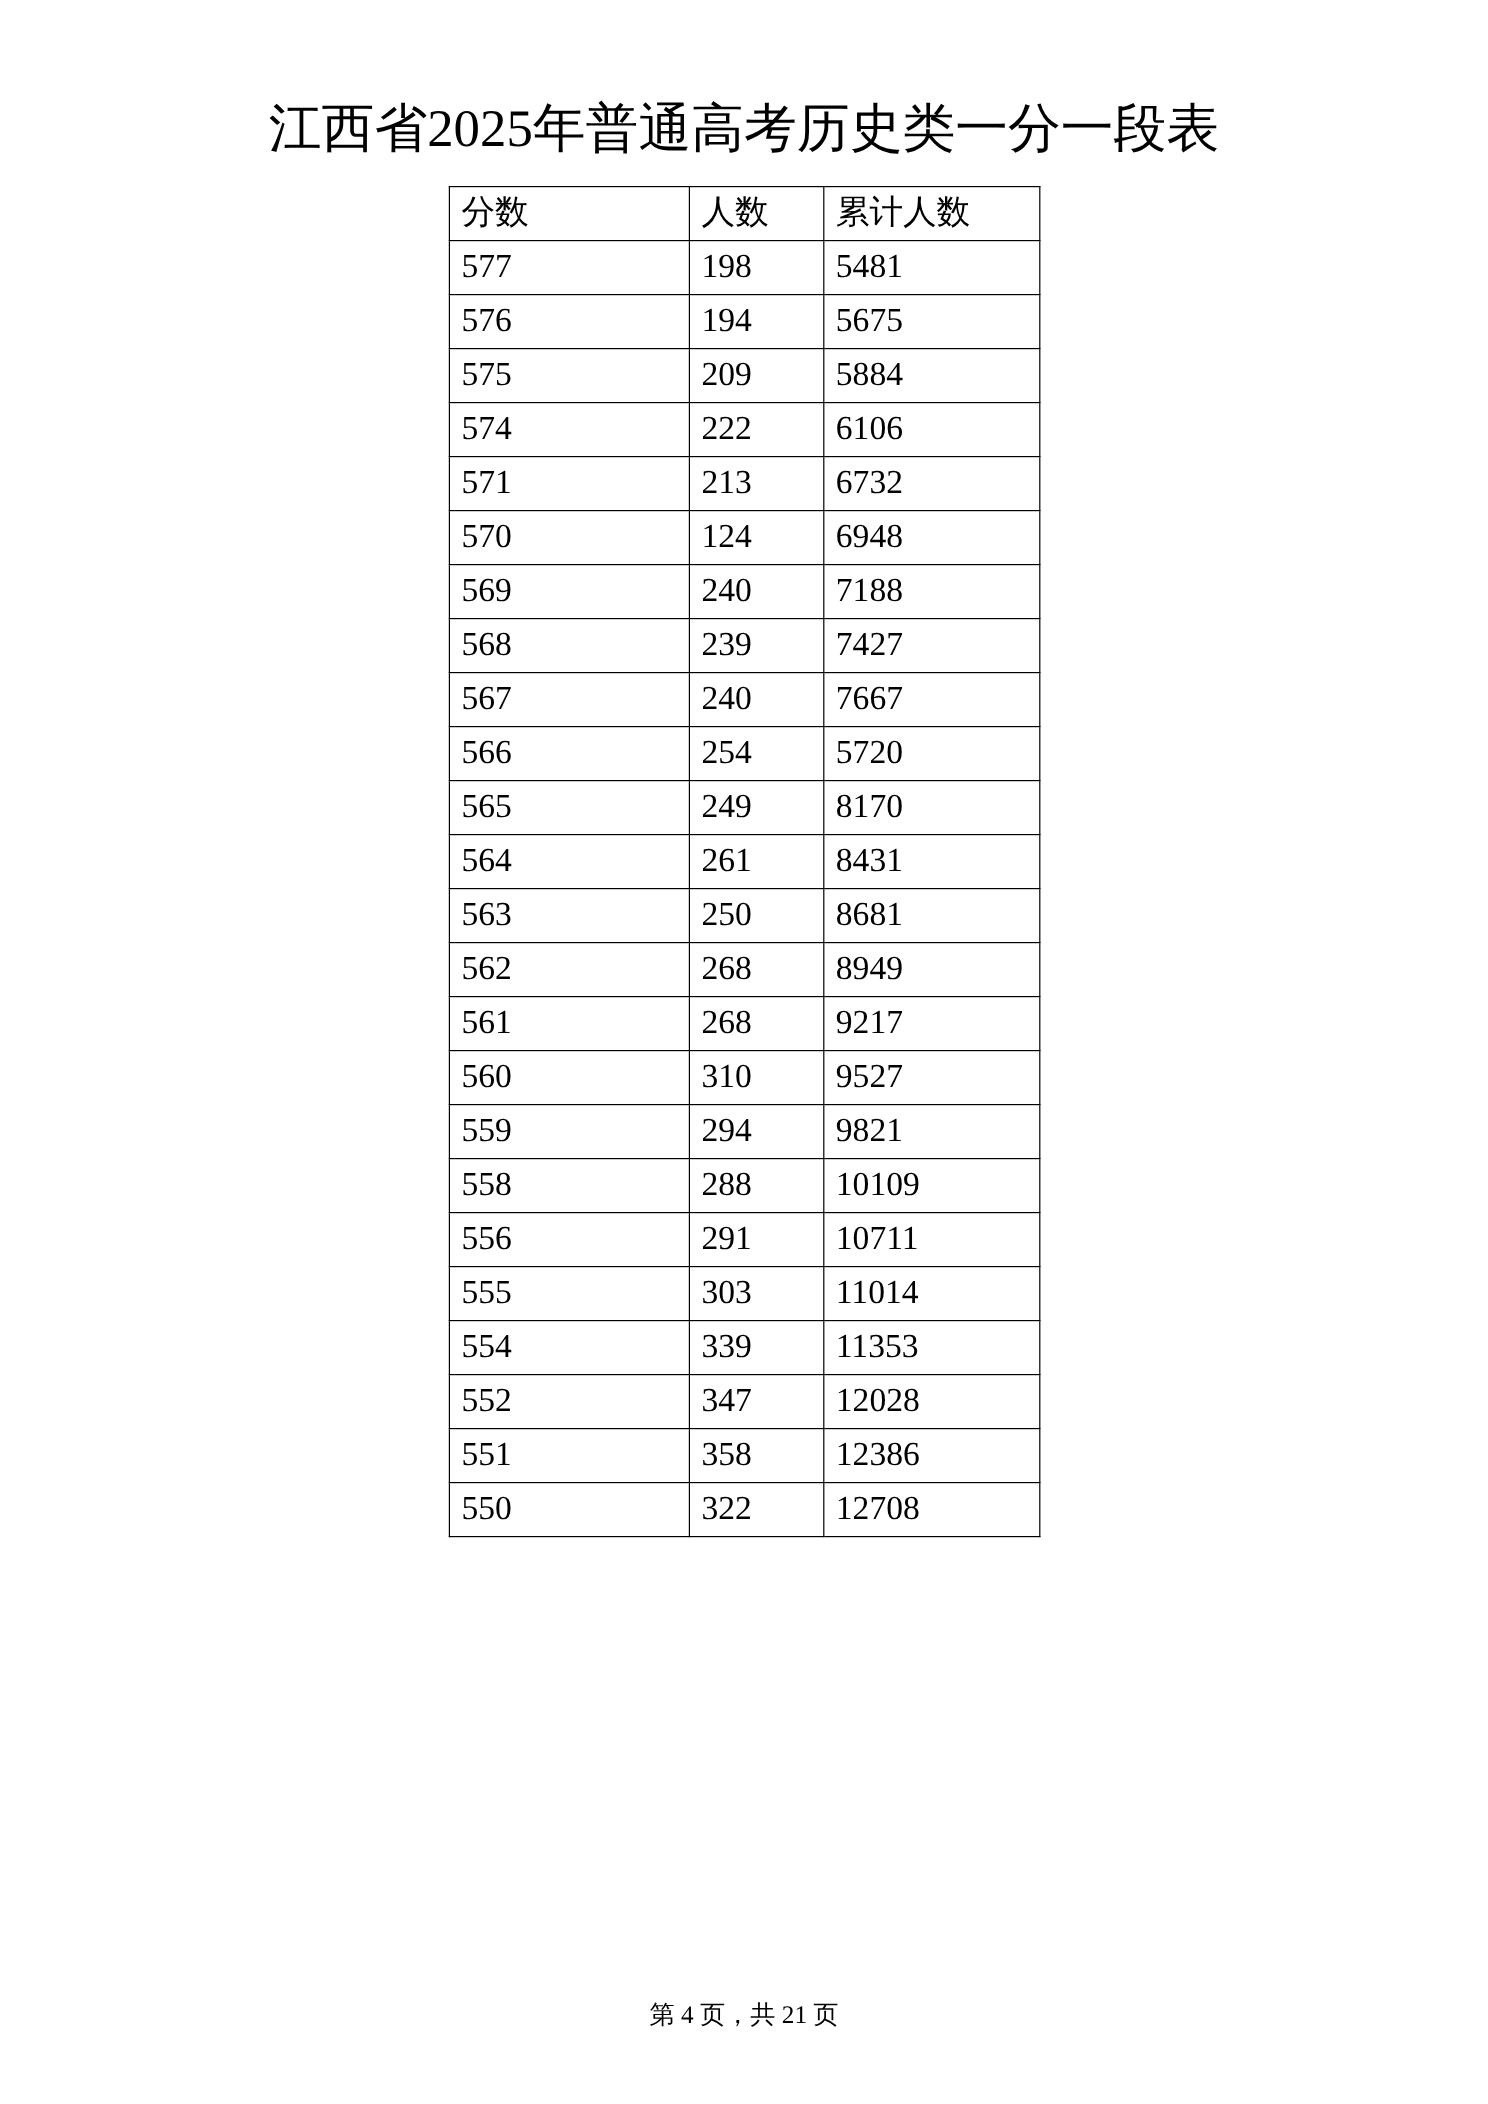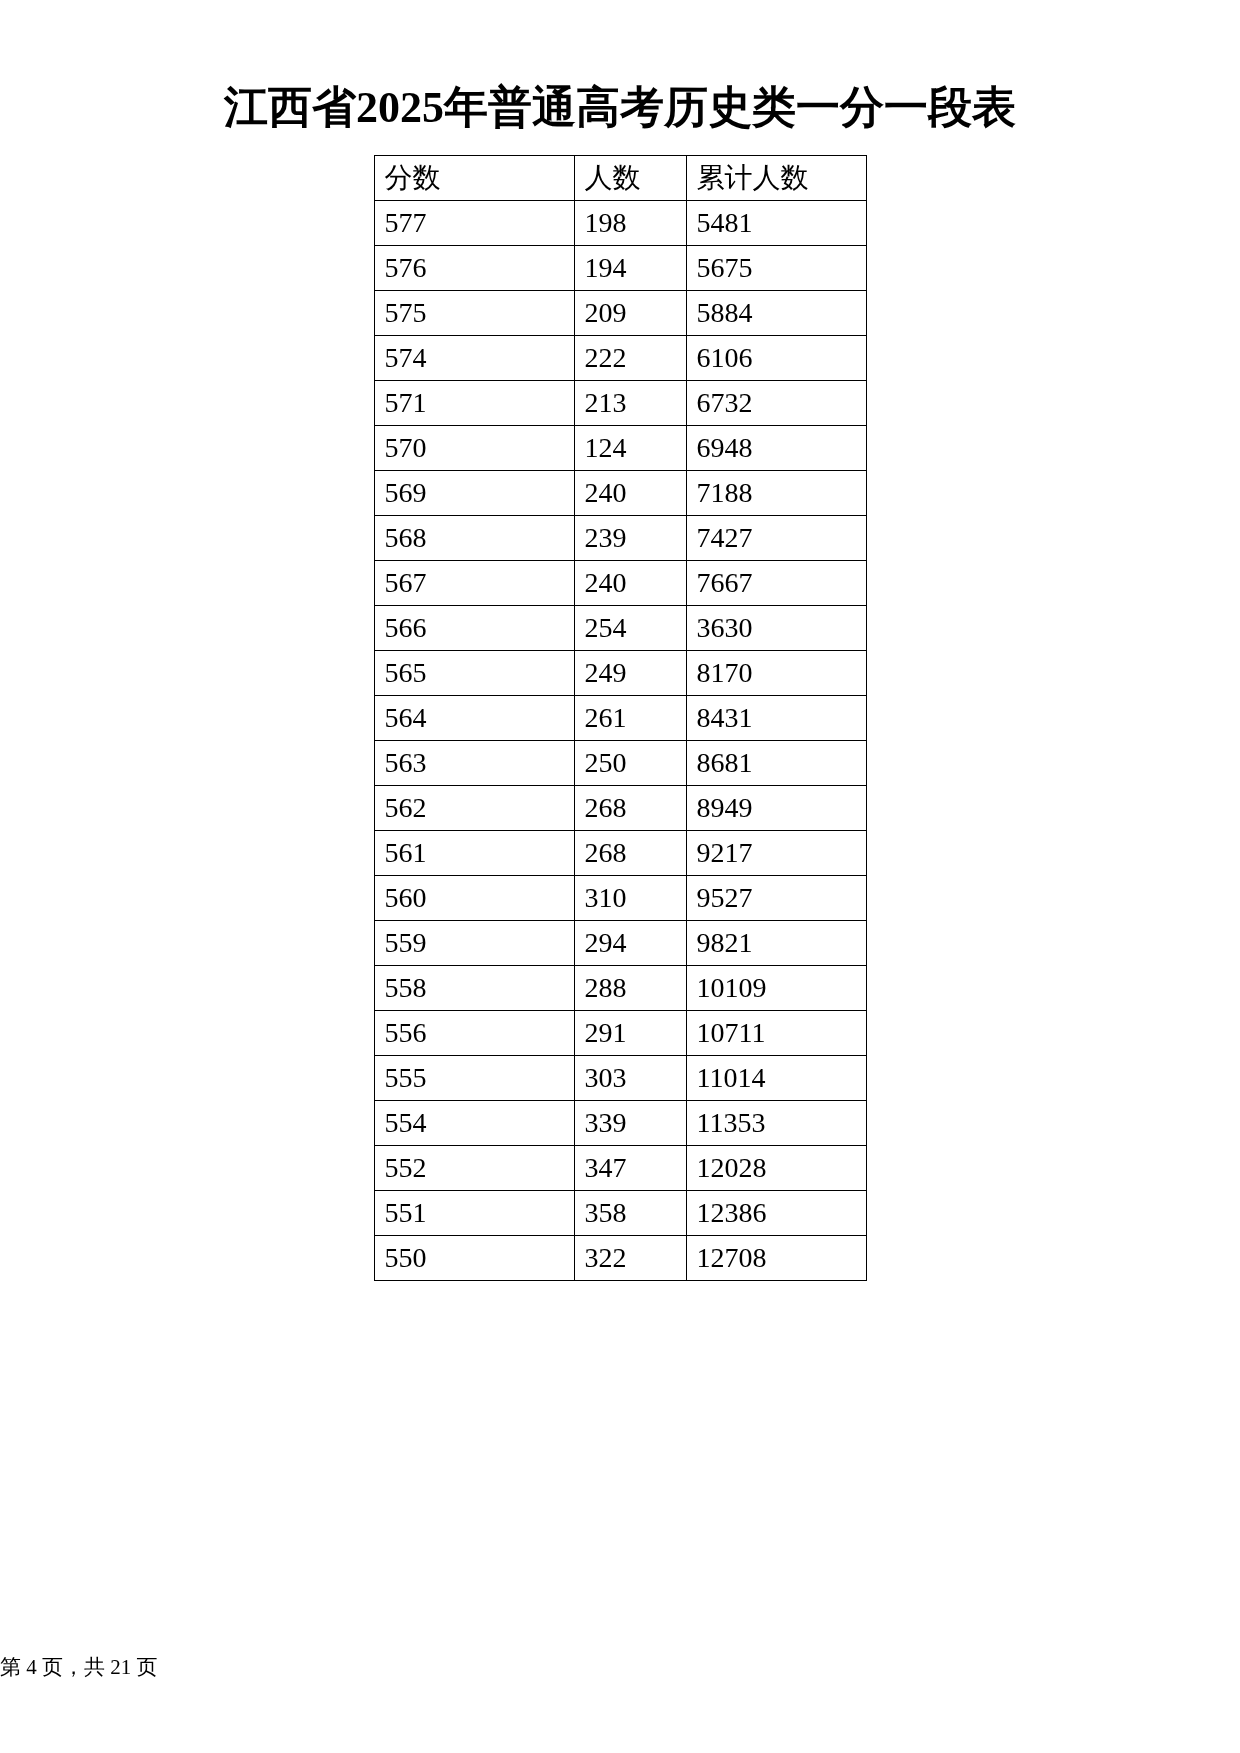--- a/index.html
+++ b/index.html
@@ -18,21 +18,21 @@
   .page {
     width: 1240px;
     height: 1753px;
     box-sizing: border-box;
     padding: 60px 110px 0 110px;
     position: relative;
   }
   .doc-title {
     text-align: center;
     font-size: 44px;
-    font-weight: bold;
+    font-weight: normal;
     letter-spacing: 0px;
     margin: 18px 0 18px 0;
     white-space: nowrap;
     font-family: "Liberation Serif", "DejaVu Serif", serif;
   }
   .table-wrap {
     display: flex;
     justify-content: flex-start;
   }
   table.score-table {
@@ -55,21 +55,22 @@
   table.score-table th {
     font-weight: normal;
   }
   col.c-score { width: 200px; }
   col.c-count { width: 112px; }
   col.c-cum { width: 180px; }
   .footer {
     position: absolute;
     left: 0;
     right: 0;
-    bottom: 72px;
+    bottom: 60px;
+    text-align: center;
     font-size: 21px;
     font-family: "Liberation Serif", "DejaVu Serif", serif;
     color: #000000;
   }
   .footer span { display: inline; }
 </style>
 </head>
 <body>
 
 <div class="page">
@@ -132,21 +133,21 @@
             <td>7427</td>
           </tr>
           <tr>
             <td>567</td>
             <td>240</td>
             <td>7667</td>
           </tr>
           <tr>
             <td>566</td>
             <td>254</td>
-            <td>3630</td>
+            <td>5720</td>
           </tr>
           <tr>
             <td>565</td>
             <td>249</td>
             <td>8170</td>
           </tr>
           <tr>
             <td>564</td>
             <td>261</td>
             <td>8431</td>

